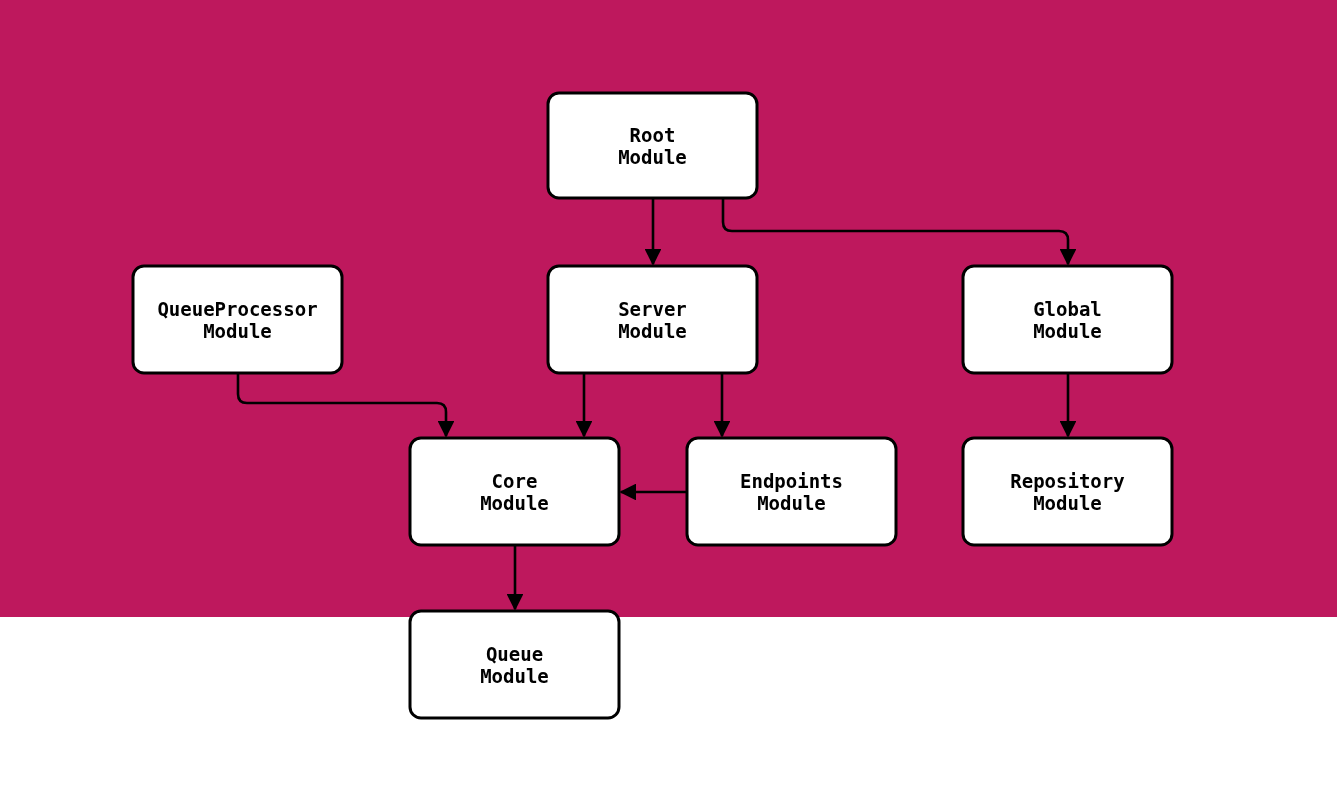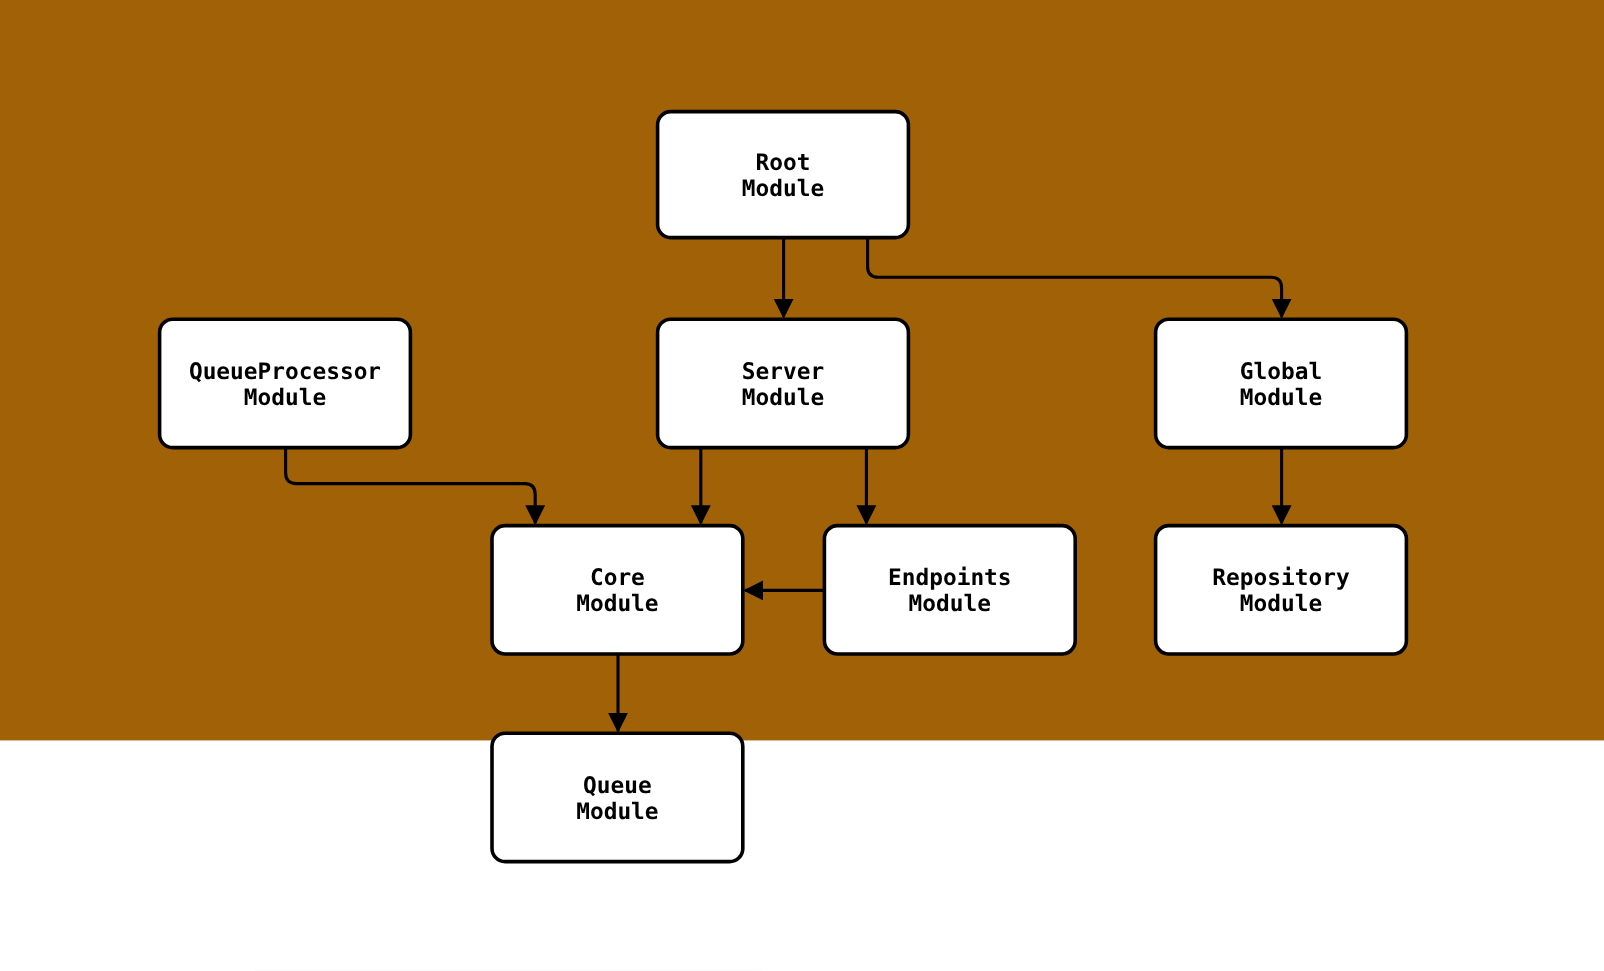--- a/index.html
+++ b/index.html
@@ -8,21 +8,21 @@
     width: 1337px;
     height: 809px;
     background: #ffffff;
     overflow: hidden;
     font-family: "DejaVu Sans Mono", monospace;
   }
   #diagram-wrap {
     position: relative;
     width: 1337px;
     height: 617px;
-    background: #a16207;
+    background: #be185d;
   }
   svg {
     display: block;
   }
   .node-box {
     fill: #ffffff;
     stroke: #000000;
     stroke-width: 3;
   }
   .node-label {

